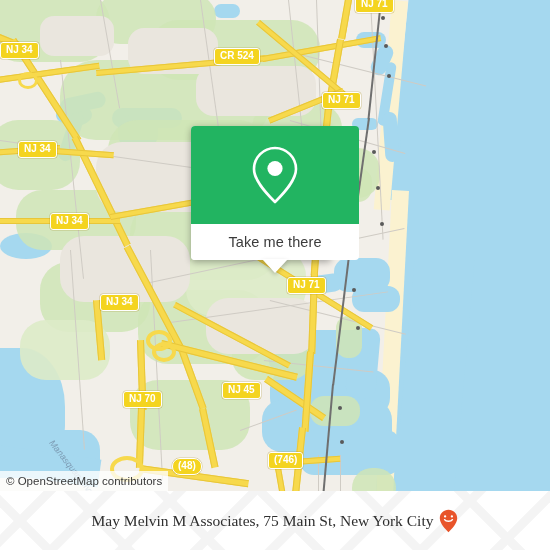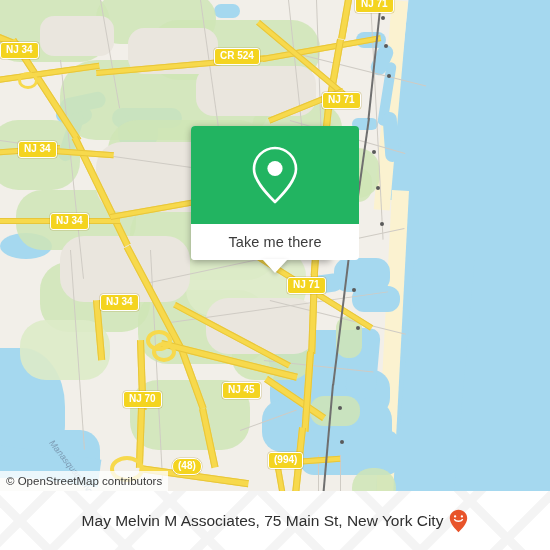--- a/index.html
+++ b/index.html
@@ -71,21 +71,21 @@
   }
 
   
   #footer{
     position:absolute;left:0;top:491px;width:550px;height:59px;
     background:#ffffff;overflow:hidden;
   }
   #footer-wm{position:absolute;left:0;top:0;width:550px;height:59px;opacity:1;}
   #footer-row{
     position:absolute;left:0;top:0;width:550px;height:59px;
-    display:flex;align-items:center;justify-content:center;gap:6px;
+    display:flex;align-items:center;justify-content:center;gap:6px;font-family:Liberation Serif, serif;
   }
   #footer-title{color:#2f2f2f;font-size:15.5px;white-space:nowrap;}
   #logo{display:flex;align-items:center;gap:1px;}
   #logo-pin{position:relative;width:19px;height:24px;}
   #logo-word{color:#16181a;font-size:30px;font-weight:bold;letter-spacing:-1.2px;line-height:30px;}
 </style>
 </head>
 <body>
 
 <div id="screen">
@@ -238,21 +238,21 @@
         <div class="shield" style="left: 168px; top: 48px; margin-left: 46px;">CR 524</div>
         <div class="shield" style="left: 0px; top: 42px;">NJ 34</div>
         <div class="shield" style="left: 322px; top: 92px;">NJ 71</div>
         <div class="shield" style="left: 18px; top: 141px;">NJ 34</div>
         <div class="shield" style="left: 50px; top: 213px;">NJ 34</div>
         <div class="shield" style="left: 100px; top: 294px;">NJ 34</div>
         <div class="shield" style="left: 287px; top: 277px;">NJ 71</div>
         <div class="shield" style="left: 123px; top: 367px; margin-top: 24px;">NJ 70</div>
         <div class="shield" style="left: 222px; top: 382px;">NJ 45</div>
         <div class="shield" style="left: 172px; top: 458px; border-radius: 8px;">(48)</div>
-        <div class="shield" style="left: 268px; top: 452px;">(994)</div>
+        <div class="shield" style="left: 268px; top: 452px;">(746)</div>
       </div>
 
     <div id="attrib">© OpenStreetMap contributors</div>
   </div>
 
   <div id="card">
     <div id="card-top">
       <span style="display:block;width:52px;height:62px;">
         <svg viewBox="0 0 52 62" width="52" height="62" aria-hidden="true">
           <path d="M26 4 C14.4 4 5 13.4 5 25 C5 36 16 48 26 58 C36 48 47 36 47 25 C47 13.4 37.6 4 26 4 Z" fill="none" stroke="#ffffff" stroke-width="2.6" stroke-linejoin="round"></path>

